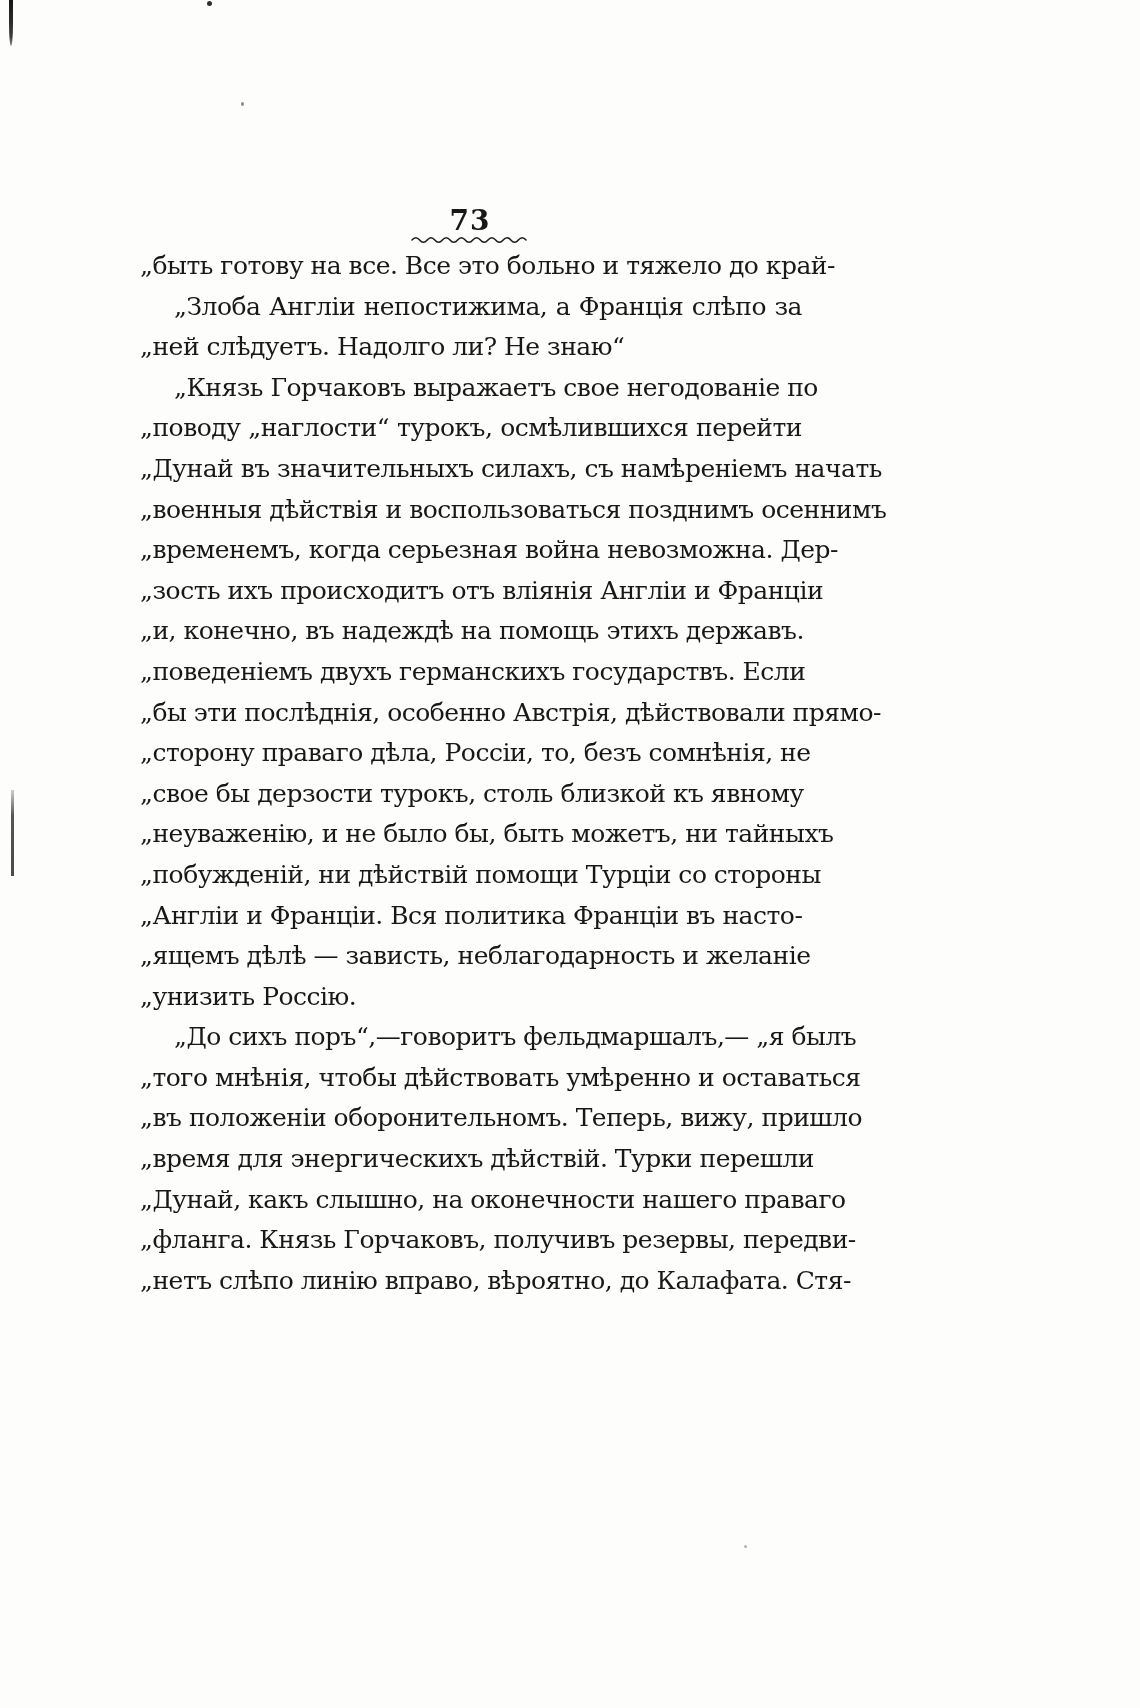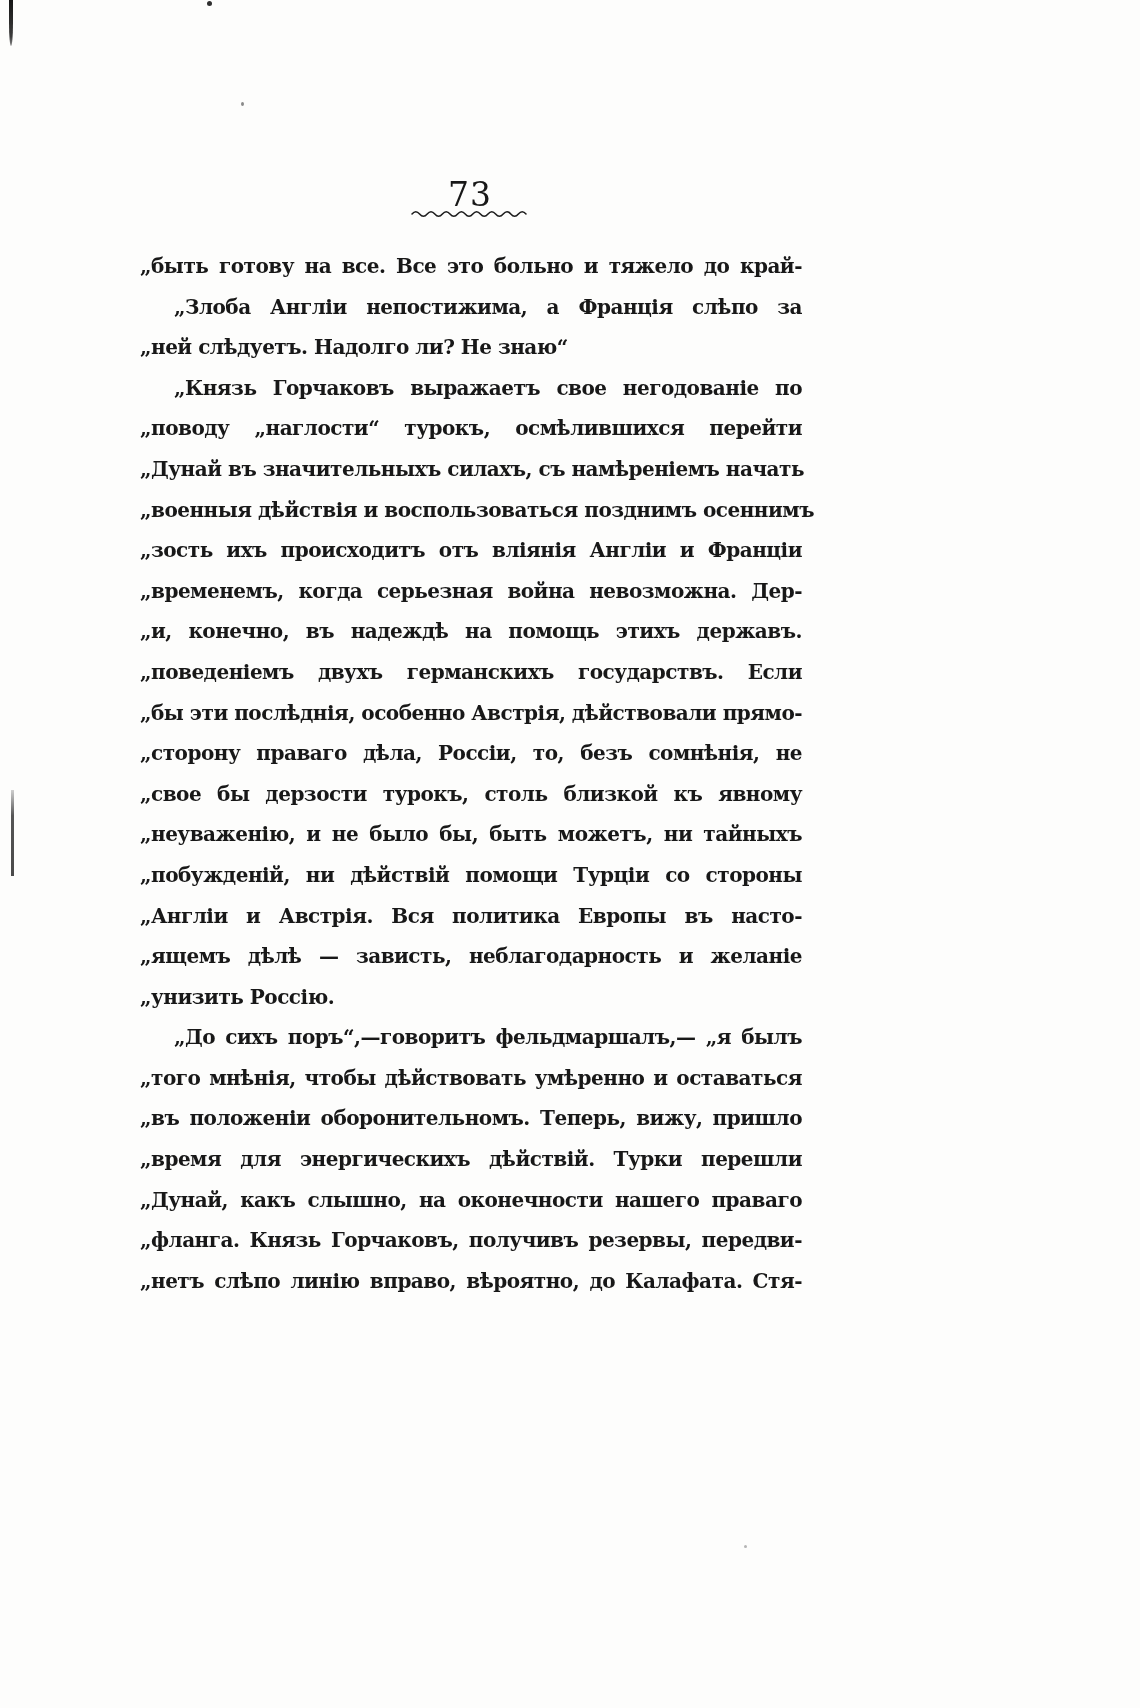--- a/index.html
+++ b/index.html
@@ -16,43 +16,44 @@
   
   .pagenum-wrap {
     position: absolute;
     top: 182px;
     left: 140px;
     width: 660px;
     text-align: center;
   }
   .pagenum {
     display: block;
-    font-size: 33px;
-    font-weight: 400;
+    font-size: 28px;
+    font-weight: 700;
     letter-spacing: 1px;
     line-height: 26px;
+    margin-top: 26px;
   }
   .wavy {
     display: block;
     margin: 1px auto 0 auto;
     width: 122px;
     height: 9px;
   }
 
   
   .page-body {
     position: absolute;
     top: 246px;
     left: 140px;
     width: 662px;
   }
   .line {
     white-space: nowrap;
-    font-size: 20px;
-    font-weight: 700;
+    font-size: 25px;
+    font-weight: 400;
     letter-spacing: -0.5px;
     line-height: 40.6px;
     height: 40.6px;
     text-align: justify;
     text-align-last: justify;
   }
   .line.ind { padding-left: 34px; }
   .line.noj { text-align-last: left; }
 
   
@@ -96,30 +97,30 @@
 </div>
 
 <div class="page-body">
   <div class="line">„быть готову на все. Все это больно и тяжело до край-</div>
   <div class="line ind">„Злоба Англіи непостижима, а Франція слѣпо за</div>
   <div class="line noj">„ней слѣдуетъ. Надолго ли? Не знаю“</div>
   <div class="line ind">„Князь Горчаковъ выражаетъ свое негодованіе по</div>
   <div class="line">„поводу „наглости“ турокъ, осмѣлившихся перейти</div>
   <div class="line">„Дунай въ значительныхъ силахъ, съ намѣреніемъ начать</div>
   <div class="line">„военныя дѣйствія и воспользоваться позднимъ осеннимъ</div>
+  <div class="line">„временемъ, когда серьезная война невозможна. Дер-</div>
   <div class="line">„зость ихъ происходитъ отъ вліянія Англіи и Франціи</div>
-  <div class="line">„временемъ, когда серьезная война невозможна. Дер-</div>
   <div class="line">„и, конечно, въ надеждѣ на помощь этихъ державъ.</div>
   <div class="line">„поведеніемъ двухъ германскихъ государствъ. Если</div>
   <div class="line">„бы эти послѣднія, особенно Австрія, дѣйствовали прямо-</div>
   <div class="line">„сторону праваго дѣла, Россіи, то, безъ сомнѣнія, не</div>
   <div class="line">„свое бы дерзости турокъ, столь близкой къ явному</div>
   <div class="line">„неуваженію, и не было бы, быть можетъ, ни тайныхъ</div>
   <div class="line">„побужденій, ни дѣйствій помощи Турціи со стороны</div>
-  <div class="line">„Англіи и Австрія. Вся политика Европы въ насто-</div>
+  <div class="line">„Англіи и Франціи. Вся политика Франціи въ насто-</div>
   <div class="line">„ящемъ дѣлѣ — зависть, неблагодарность и желаніе</div>
   <div class="line noj">„унизить Россію.</div>
   <div class="line ind">„До сихъ поръ“,—говоритъ фельдмаршалъ,— „я былъ</div>
   <div class="line">„того мнѣнія, чтобы дѣйствовать умѣренно и оставаться</div>
   <div class="line">„въ положеніи оборонительномъ. Теперь, вижу, пришло</div>
   <div class="line">„время для энергическихъ дѣйствій. Турки перешли</div>
   <div class="line">„Дунай, какъ слышно, на оконечности нашего праваго</div>
   <div class="line">„фланга. Князь Горчаковъ, получивъ резервы, передви-</div>
   <div class="line">„нетъ слѣпо линію вправо, вѣроятно, до Калафата. Стя-</div>
 </div>

